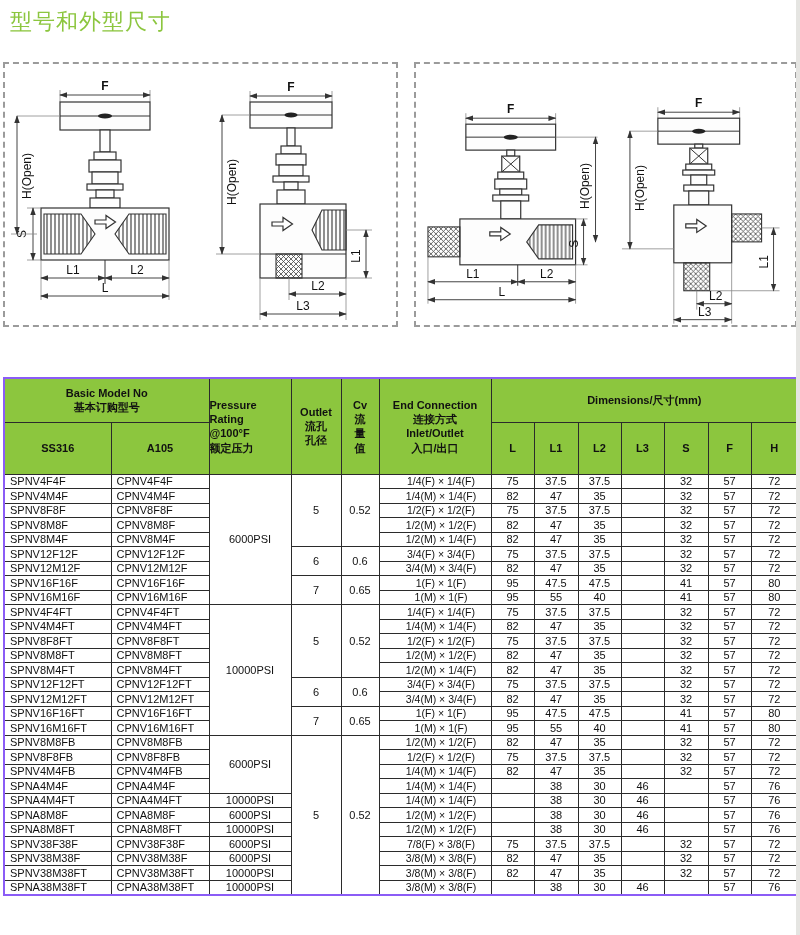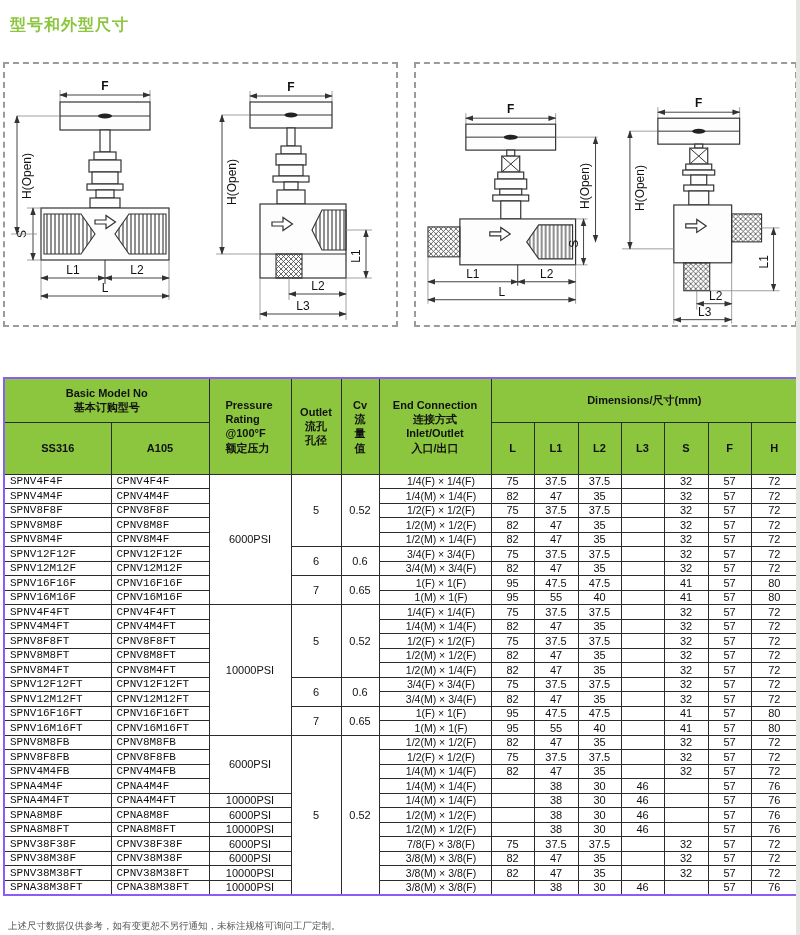--- a/index.html
+++ b/index.html
@@ -1,41 +1,41 @@
 <!DOCTYPE html>
 <html><head>
 <meta charset="utf-8">
 <style>
   html,body{margin:0;padding:0;background:#ffffff;font-family:"Liberation Sans",sans-serif;}
   .page{position:relative;width:800px;height:935px;background:#ffffff;overflow:hidden;}
   .edge-strip{position:absolute;right:0;top:0;width:4px;height:935px;background:#e5e5e2;}
-  .title{position:absolute;left:10px;top:15px;font-size:16px;font-weight:bold;color:#8CC63F;letter-spacing:1px;}
+  .title{position:absolute;left:10px;top:7px;font-size:22px;font-weight:normal;color:#8CC63F;letter-spacing:1px;}
 
   .draw-box{position:absolute;top:62px;height:265px;border:2px dashed #9b9b9b;box-sizing:border-box;
             display:flex;justify-content:space-between;align-items:flex-start;background:#fff;}
   .box-left{left:3px;width:395px;}
   .box-right{left:414px;width:383px;}
   svg{display:block;}
   svg text{font-family:"Liberation Sans",sans-serif;font-size:12px;fill:#111;}
   .part{fill:#fdfdfd;stroke:#333;stroke-width:1.2;}
   .hv{fill:url(#pv);stroke:#333;stroke-width:1.1;}
   .hx{fill:url(#px);stroke:#333;stroke-width:1.1;}
   .dim{stroke:#444;stroke-width:1;marker-start:url(#arr);marker-end:url(#arr);}
   .ext{stroke:#888;stroke-width:0.8;}
   .mid{stroke:#333;stroke-width:1;}
 
   table.spec{position:absolute;left:3px;top:377px;width:794px;border-collapse:collapse;table-layout:fixed;
              border:2px solid #8b5cf6;}
   .spec th,.spec td{border:1px solid #2b2b2b;font-size:11px;color:#111;overflow:hidden;white-space:nowrap;box-sizing:border-box;}
   .spec thead th{background:#8CC63E;font-weight:bold;line-height:1.3;text-align:center;vertical-align:middle;padding:0;}
   .spec thead tr.h1 th{height:44px;}
   .spec thead tr.h2 th{height:52px;}
-  .spec thead th.ph{text-align:left;padding-left:16px;}
+  .spec thead th.ph{text-align:left;padding-left:0;}
   .spec tbody td{height:14.5px;text-align:center;padding:0;}
-  .spec tbody td.model{text-align:left;padding-left:5px;font-family:Liberation Mono, monospace;}
+  .spec tbody td.model{text-align:left;padding-left:5px;}
   .spec tbody td.conn{font-size:10.5px;padding-left:12px;}
   .note{position:absolute;left:8px;top:920px;font-size:9.5px;color:#555;}
 </style>
 </head>
 <body>
 
 <div class="page">
   <div class="title">型号和外型尺寸</div>
 
   <svg width="0" height="0" style="position:absolute">
@@ -641,15 +641,14 @@
           <td class="num">38</td>
           <td class="num">30</td>
           <td class="num">46</td>
           <td class="num"></td>
           <td class="num">57</td>
           <td class="num">76</td>
         </tr>
       </tbody>
   </table>
 
-  <div class="note">上述尺寸数据仅供参考，如有变更恕不另行通知，未标注规格可询问工厂定制。</div>
   <div class="edge-strip"></div>
 </div>
 
 </body></html>

